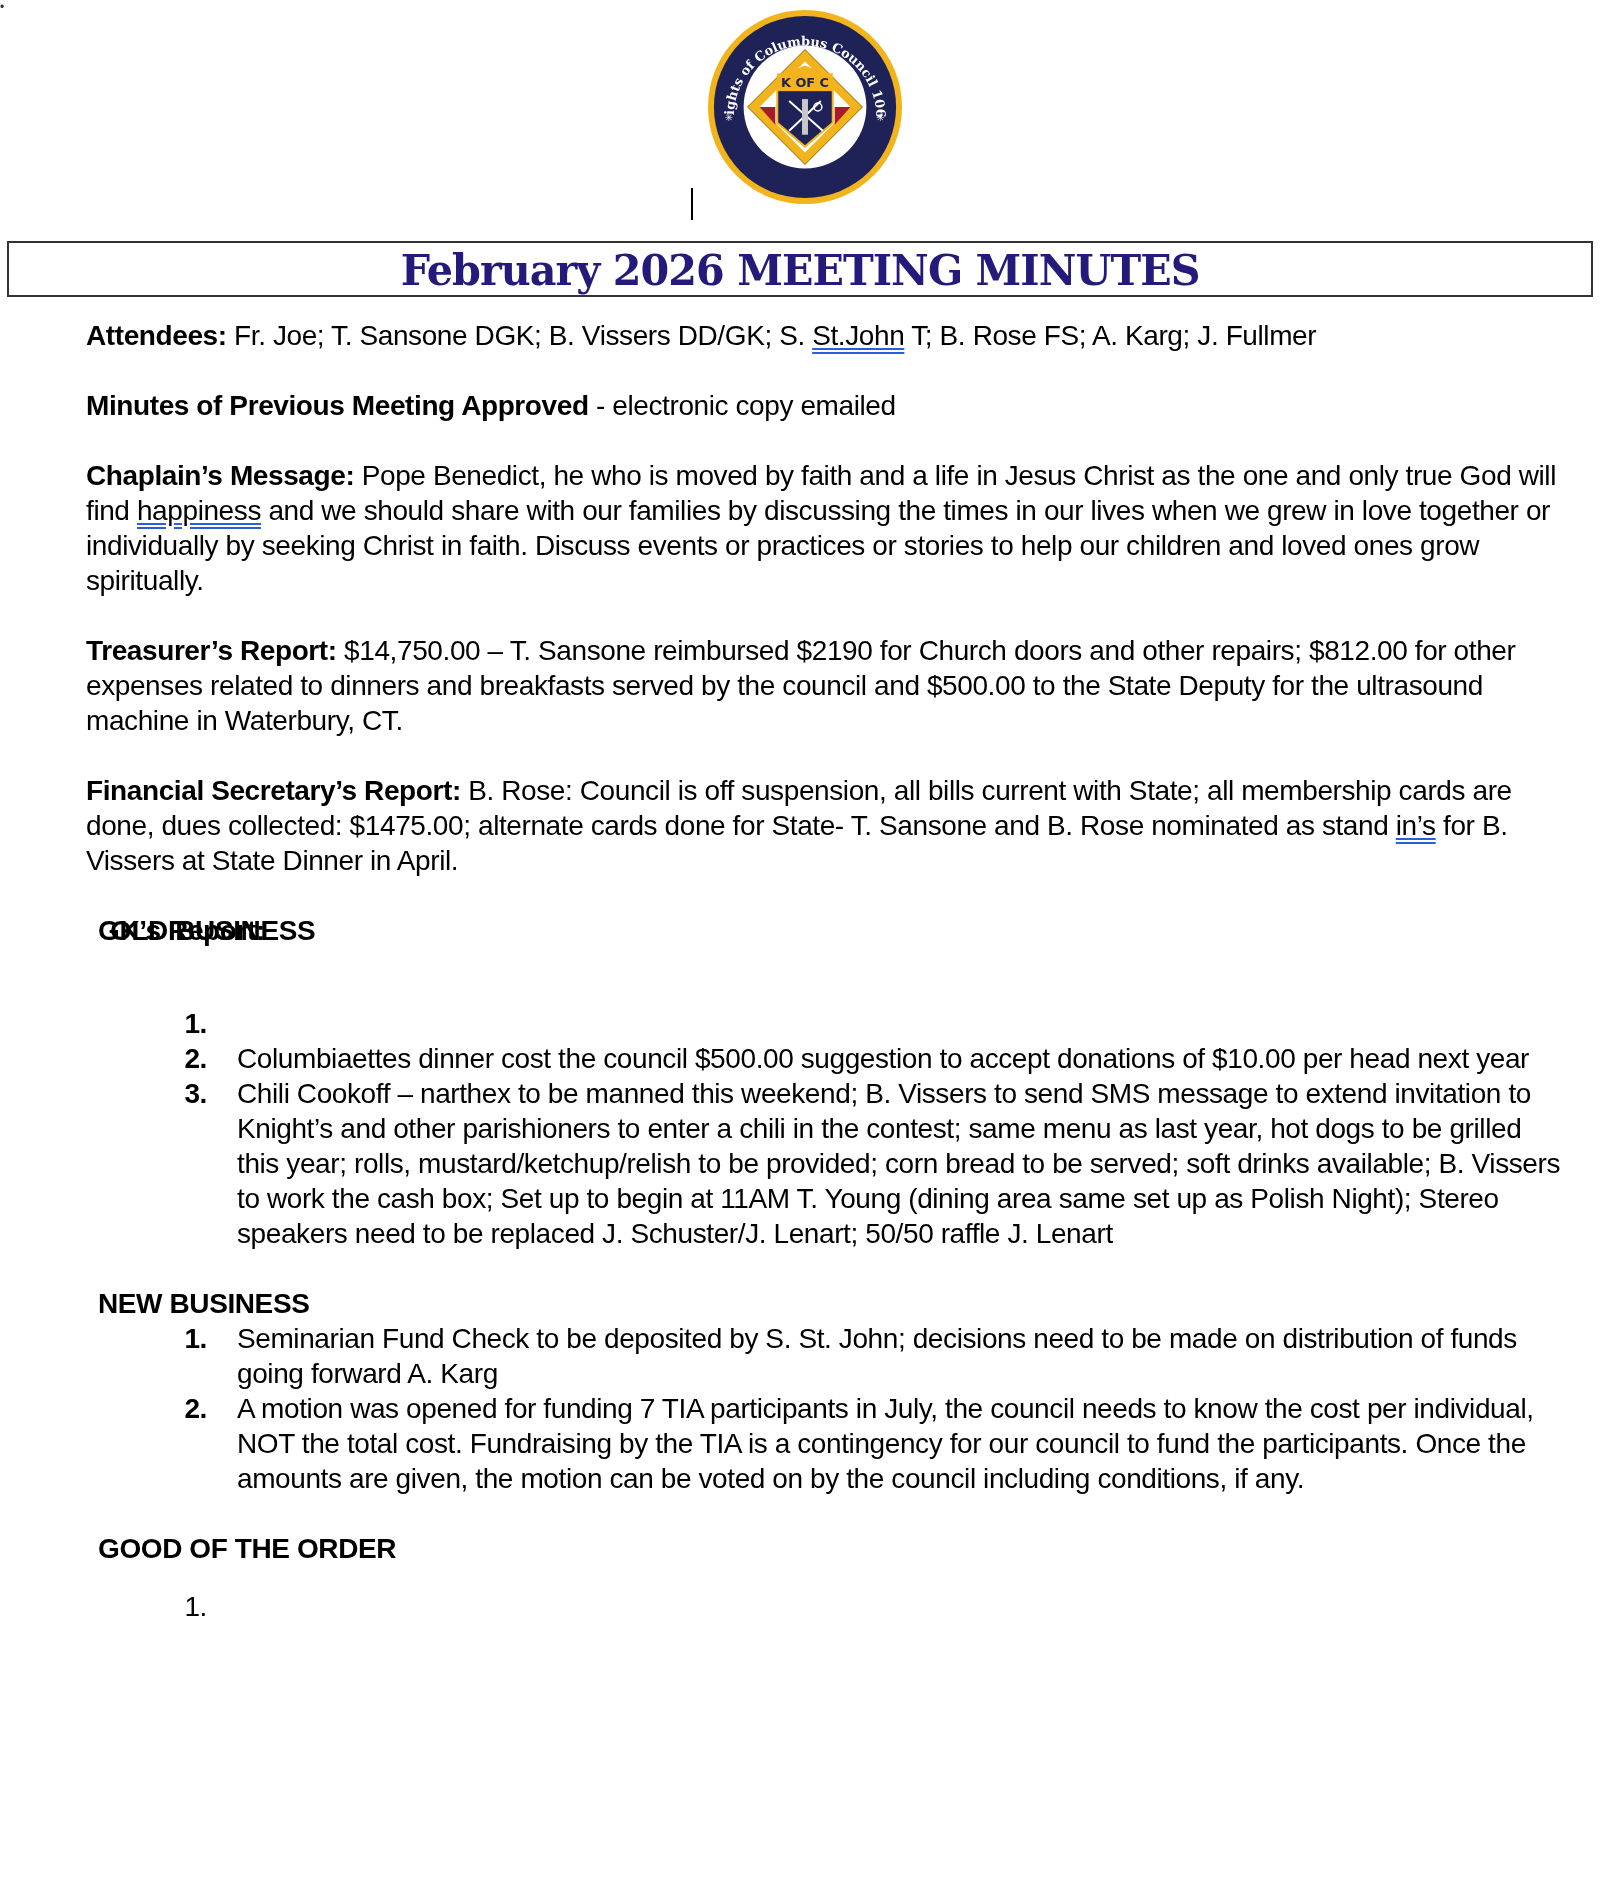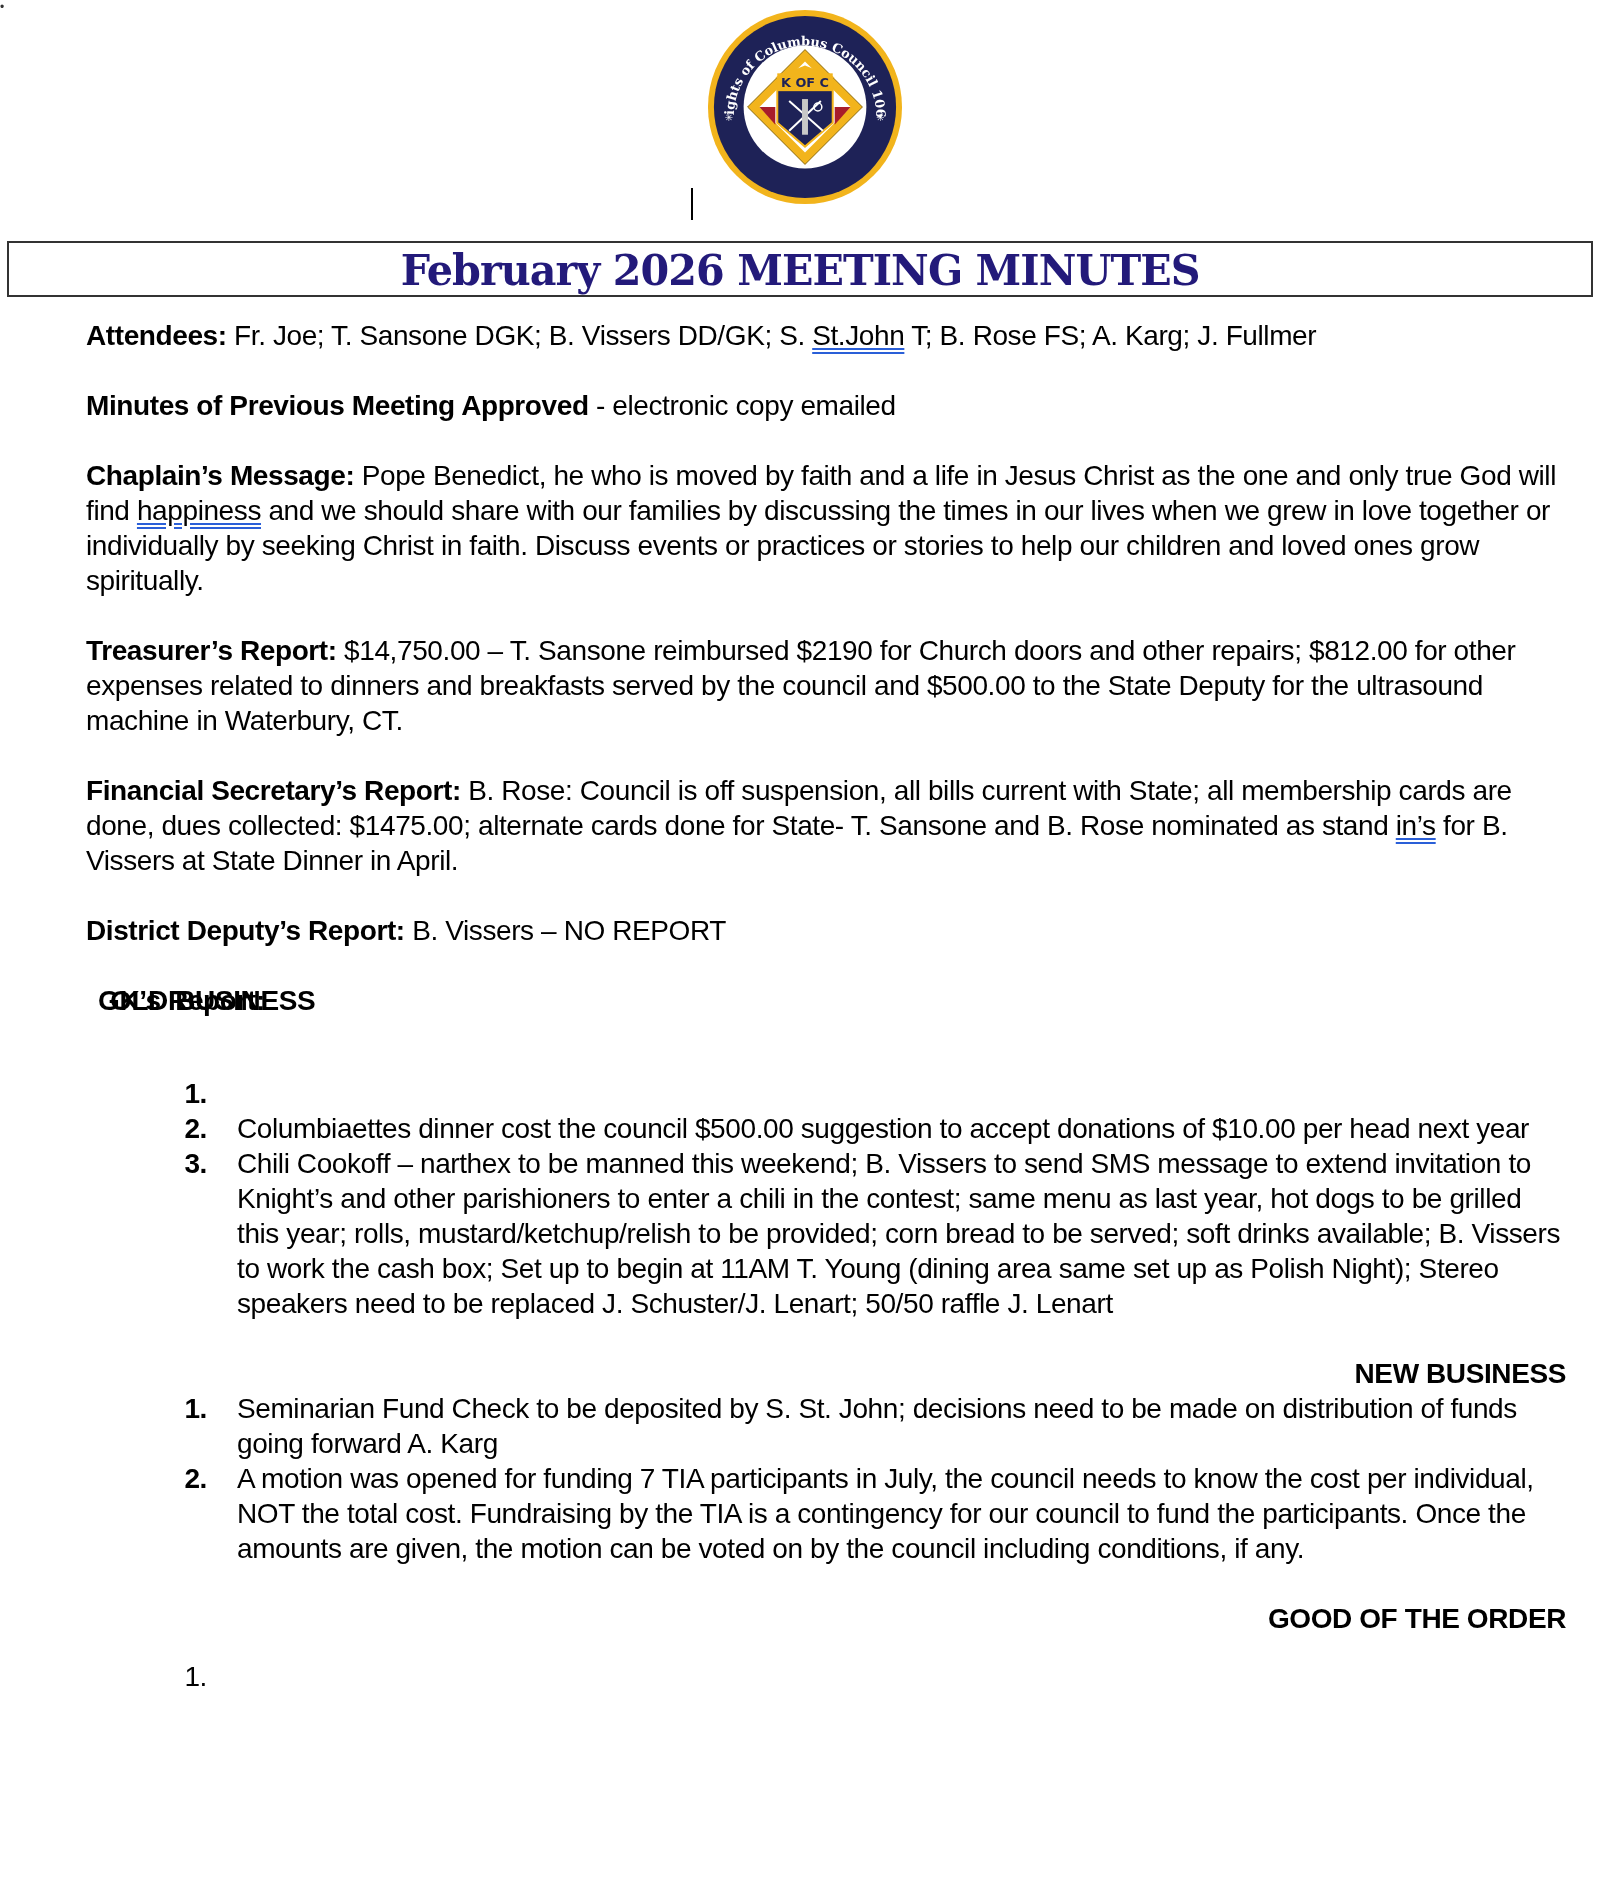--- a/index.html
+++ b/index.html
@@ -25,21 +25,21 @@
   }
   .para { margin: 0 0 35px 0; }
   .para b { font-weight: bold; }
   .squiggle {
     text-decoration: underline; text-decoration-style: double;
     text-decoration-color: #2a5fd8; text-underline-offset: 3px;
   }
   .gk-row { display: flex; margin: 0 0 35px 12px; }
   .gk-label { font-weight: bold; width: 1480px; position: relative; }
   .section-heading { font-weight: bold; position: absolute; left: 0; right: 0; top: 0; padding-left: 12px; }
-  .center-heading { font-weight: bold; text-align: right; margin: 0; padding-left: 12px; }
+  .center-heading { font-weight: bold; text-align: left; margin: 0; padding-left: 12px; }
   ol.items { margin: 0 0 35px 0; padding: 0; list-style: none; }
   ol.items li { display: flex; }
   .num { width: 151px; flex: none; text-align: right; padding-right: 30px; box-sizing: border-box; padding-left: 0; }
   .num.bold { font-weight: bold; }
   .item-text { width: 1330px; }
 </style>
 </head>
 <body>
 
 <div class="corner-mark">•</div>
@@ -96,23 +96,20 @@
   </p>
 
   <p class="para">
     <b>Treasurer’s Report:</b><span> $14,750.00 – T. Sansone reimbursed $2190 for Church doors and other repairs; $812.00 for other expenses related to dinners and breakfasts served by the council and $500.00 to the State Deputy for the ultrasound machine in Waterbury, CT.</span>
   </p>
 
   <p class="para">
     <b>Financial Secretary’s Report:</b><span> B. Rose: Council is off suspension, all bills current with State; all membership cards are done, dues collected: $1475.00; alternate cards done for State- T. Sansone and B. Rose nominated as stand </span><span class="squiggle">in’s</span><span> for B. Vissers at State Dinner in April.</span>
   </p>
 
-  <p class="para">
-    <b>District Deputy’s Report:</b><span> B. Vissers – NO REPORT</span>
-  </p>
 
   <div class="gk-row">
     <div class="gk-label">
       <span>GK’s Report:</span>
       <span class="section-heading">OLD BUSINESS</span>
     </div>
   </div>
 
   <div style="height:23px"></div>
   <ol class="items">

